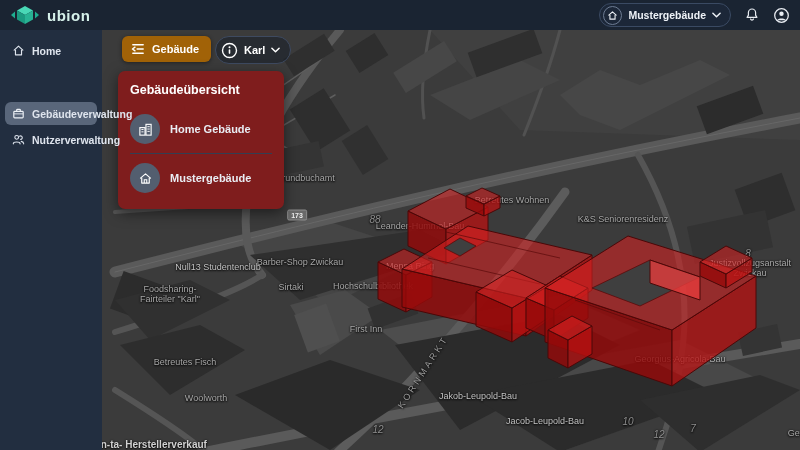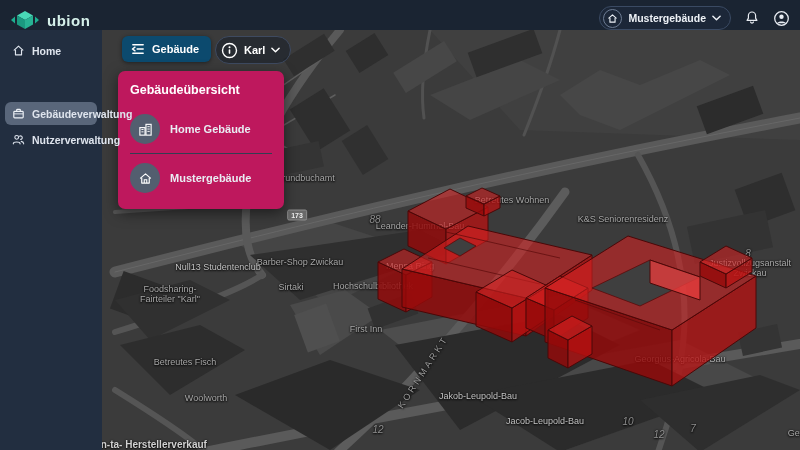--- a/index.html
+++ b/index.html
@@ -9,21 +9,21 @@
     -webkit-font-smoothing:antialiased;
   }
   
   #map-base{position:absolute;left:0;top:0;z-index:1;}
   #map-labels{position:absolute;left:0;top:0;width:800px;height:450px;z-index:2;pointer-events:none;}
   #building-overlay{position:absolute;left:0;top:0;z-index:3;}
   .map-control{z-index:5;}
   
   #topbar{
     position:absolute;left:0;top:0;width:800px;height:30px;z-index:21;
-    background:#1a2432;display:flex;align-items:flex-end;justify-content:space-between;
+    background:#1a2432;display:flex;align-items:center;justify-content:space-between;
     padding:0 10px;box-sizing:border-box;
   }
   #logo{display:flex;align-items:center;gap:7px;}
   #logo .logo-text{font-size:15px;font-weight:700;color:#d5f0e9;letter-spacing:.5px;}
   #topbar-right{display:flex;align-items:center;gap:13px;}
   #building-selector{
     display:flex;align-items:center;gap:6px;height:22px;padding:0 9px 0 3px;
     border:1px solid #3a4a63;border-radius:12px;background:rgba(30,42,60,.6);cursor:pointer;
   }
   #building-selector .sel-circle{
@@ -39,32 +39,32 @@
   .side-item{
     display:flex;align-items:center;gap:7px;margin:3px 5px;padding:5px 7px;
     border-radius:6px;color:#dfe5ee;font-size:10.5px;font-weight:600;cursor:pointer;
     white-space:nowrap;
   }
   .side-item.active{background:rgba(168,182,202,.42);margin-top:40px;}
   .side-item svg{flex:0 0 auto;}
   
   #gebaeude-button{
     position:absolute;left:122px;top:36px;height:26px;padding:0 12px 0 9px;
-    background:#0c4a6e;border:none;border-radius:6px;display:flex;align-items:center;gap:7px;
+    background:#a16207;border:none;border-radius:6px;display:flex;align-items:center;gap:7px;
     color:#fff;font-size:11px;font-weight:700;cursor:pointer;font-family:inherit;
     box-shadow:0 1px 4px rgba(0,0,0,.45);
   }
   #info-dropdown{
     position:absolute;left:215px;top:36px;height:26px;padding:0 10px 0 5px;
     border:1.5px solid #3e4a60;border-radius:14px;background:rgba(16,24,38,.45);
     display:flex;align-items:center;gap:6px;color:#fff;font-size:11px;font-weight:700;cursor:pointer;
   }
   #overview-panel{
     position:absolute;left:118px;top:71px;width:166px;z-index:6;
-    background:#be185d;border-radius:7px;box-shadow:0 4px 14px rgba(0,0,0,.5);
+    background:#7f1d1d;border-radius:7px;box-shadow:0 4px 14px rgba(0,0,0,.5);
     padding:12px 12px 10px 12px;box-sizing:border-box;
   }
   #overview-panel .panel-title{font-size:12.5px;font-weight:700;color:#fff;margin-bottom:11px;}
   .panel-item{display:flex;align-items:center;gap:10px;padding:6px 0;cursor:pointer;}
   .panel-item .circ{
     width:30px;height:30px;border-radius:50%;background:#535e6f;flex:0 0 auto;
     display:flex;align-items:center;justify-content:center;
   }
   .panel-item .pi-label{font-size:11px;font-weight:600;color:#e9edf3;}
   .panel-divider{height:1px;background:#323e52;margin:3px 0;}

